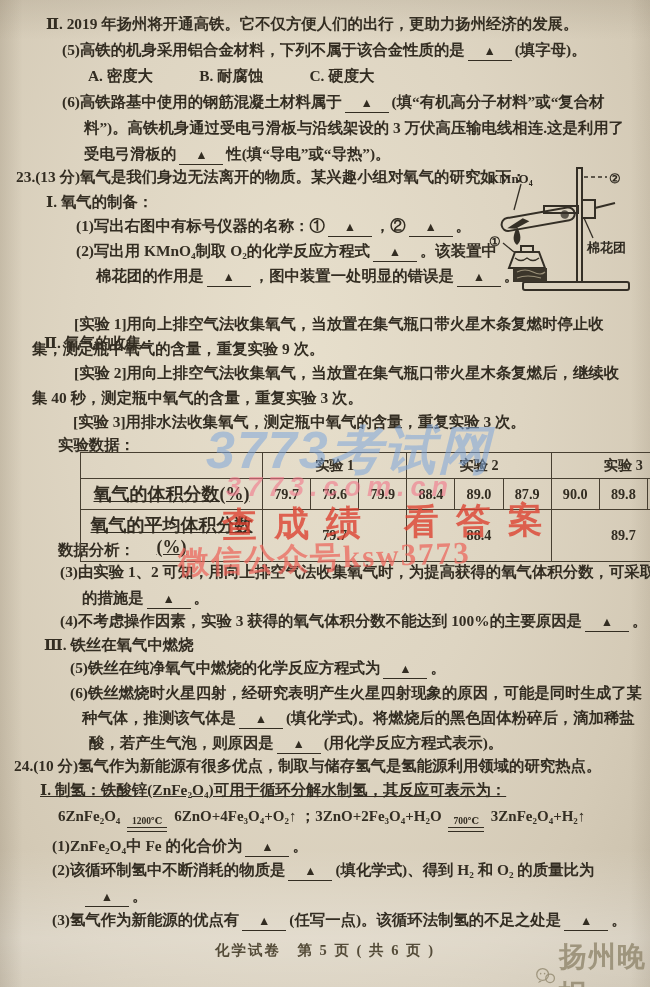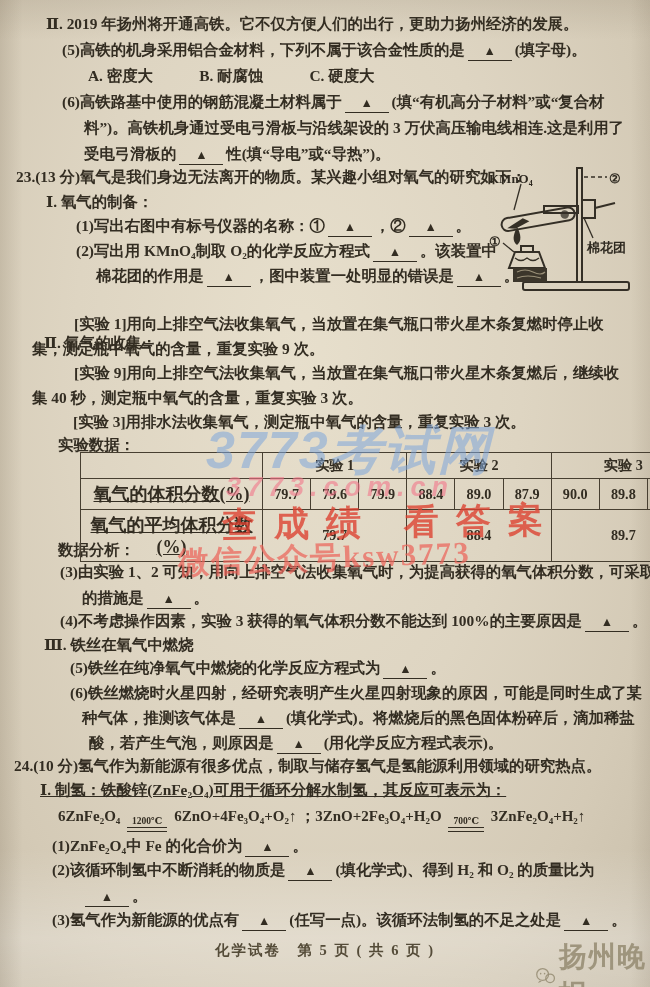--- a/index.html
+++ b/index.html
@@ -77,21 +77,21 @@
       <div class="tline" style="left: 84px; top: 118px;">料”)。高铁机身通过受电弓滑板与沿线架设的 3 万伏高压输电线相连.这是利用了</div>
       <div class="tline" style="left: 84px; top: 144px;">受电弓滑板的<span class="blank">▲</span>性(填“导电”或“导热”)。</div>
       <div class="tline" style="left: 16px; top: 167px;">23.(13 分)氧气是我们身边无法离开的物质。某兴趣小组对氧气的研究如下：</div>
       <div class="tline" style="left: 46px; top: 192px;">Ⅰ. 氧气的制备：</div>
       <div class="tline" style="left: 76px; top: 216px;">(1)写出右图中有标号仪器的名称：①<span class="blank">▲</span>，②<span class="blank">▲</span>。</div>
       <div class="tline" style="left: 76px; top: 241px;">(2)写出用 KMnO₄制取 O₂的化学反应方程式<span class="blank">▲</span>。该装置中</div>
       <div class="tline" style="left: 96px; top: 266px;">棉花团的作用是<span class="blank">▲</span>，图中装置一处明显的错误是<span class="blank">▲</span>。</div>
       <div class="tline" style="left: 44px; top: 290px; margin-top: 43px;">Ⅱ. 氧气的收集：</div>
       <div class="tline" style="left: 74px; top: 314px;">[实验 1]用向上排空气法收集氧气，当放置在集气瓶口带火星木条复燃时停止收</div>
       <div class="tline" style="left: 32px; top: 339px;">集，测定瓶中氧气的含量，重复实验 9 次。</div>
-      <div class="tline" style="left: 74px; top: 363px;">[实验 9]用向上排空气法收集氧气，当放置在集气瓶口带火星木条复燃后，继续收</div>
+      <div class="tline" style="left: 74px; top: 363px;">[实验 2]用向上排空气法收集氧气，当放置在集气瓶口带火星木条复燃后，继续收</div>
       <div class="tline" style="left: 32px; top: 388px;">集 40 秒，测定瓶中氧气的含量，重复实验 3 次。</div>
       <div class="tline" style="left: 73px; top: 412px; text-align: center;">[实验 3]用排水法收集氧气，测定瓶中氧气的含量，重复实验 3 次。</div>
       <div class="tline" style="left: 58px; top: 435px;">实验数据：</div>
       <div class="tline" style="left: 58px; top: 540px;">数据分析：</div>
       <div class="tline" style="left: 60px; top: 562px;">(3)由实验 1、2 可知，用向上排空气法收集氧气时，为提高获得的氧气体积分数，可采取</div>
       <div class="tline" style="left: 82px; top: 588px;">的措施是<span class="blank">▲</span>。</div>
       <div class="tline" style="left: 60px; top: 611px;">(4)不考虑操作因素，实验 3 获得的氧气体积分数不能达到 100%的主要原因是<span class="blank">▲</span>。</div>
       <div class="tline" style="left: 44px; top: 635px;">Ⅲ. 铁丝在氧气中燃烧</div>
       <div class="tline" style="left: 70px; top: 658px;">(5)铁丝在纯净氧气中燃烧的化学反应方程式为<span class="blank">▲</span>。</div>
       <div class="tline" style="left: 70px; top: 683px;">(6)铁丝燃烧时火星四射，经研究表明产生火星四射现象的原因，可能是同时生成了某</div>

